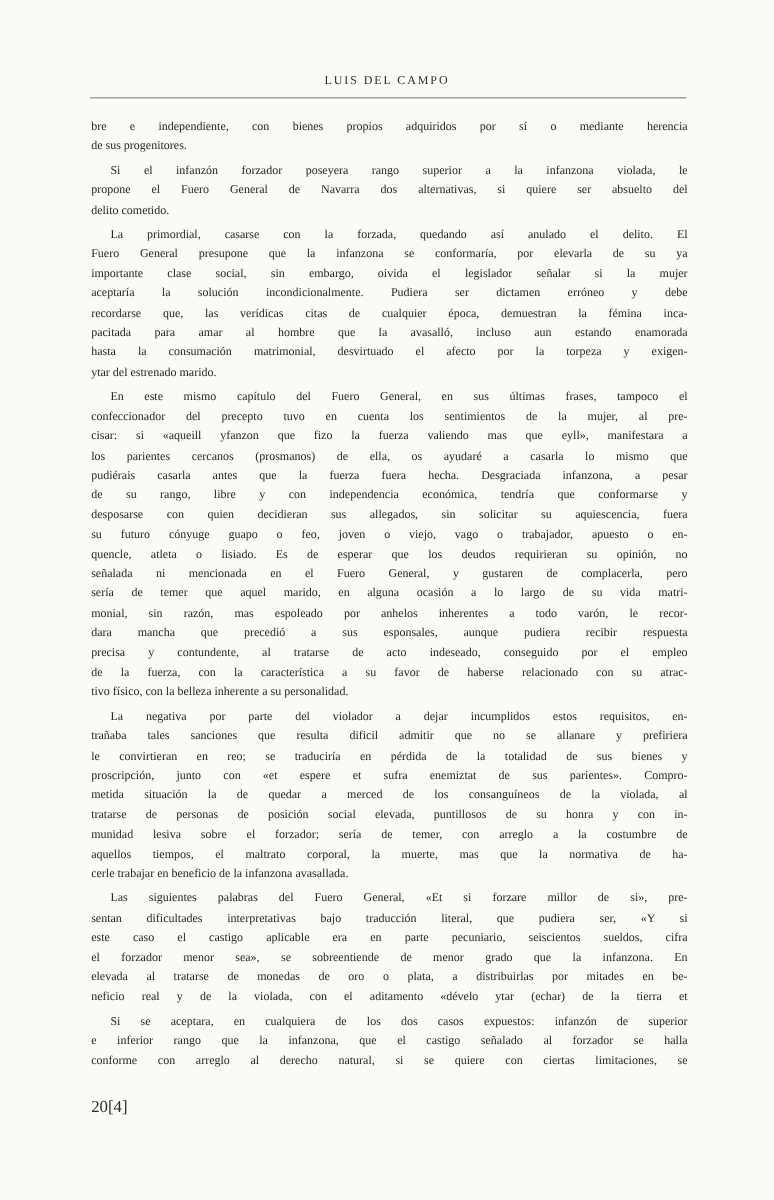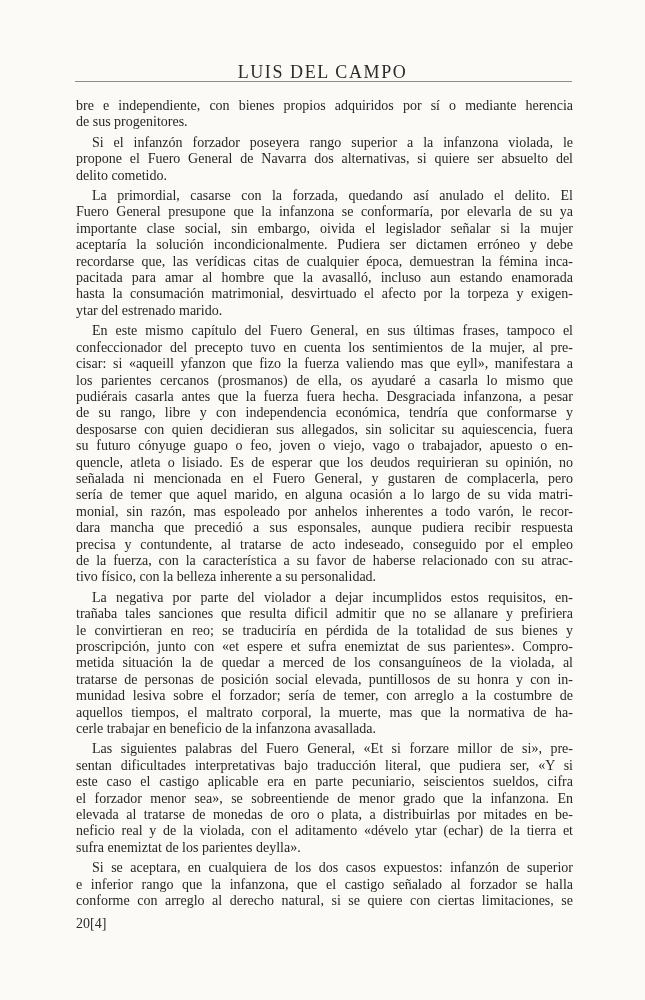--- a/index.html
+++ b/index.html
@@ -12,37 +12,37 @@
     position:relative;
     width:645px; height:1000px;
     background:#fbfaf7;
     color:#262626;
     overflow:hidden;
   }
   .header-title {
     position:absolute;
     top:62px; left:0; right:0;
     text-align:center;
-    font-size:18px;
+    font-size:10px;
     letter-spacing:1.6px;
     color:#2b2b2b;
   }
   .header-rule {
     position:absolute;
     top:81px; left:75px;
     width:497px; height:0;
     border:0;
     border-top:1.2px solid #8d8d8a;
     margin:0;
   }
   .content {
     position:absolute;
     top:98px; left:76px;
     width:497px;
-    font-size:14px;
+    font-size:10px;
     line-height:16.4px;
     color:#262626;
   }
   .para { margin:0; }
   .para + .para { margin-top:4px; }
   .para.indent .line:first-child { text-indent:16px; }
   .line {
     text-align:justify;
     text-align-last:justify;
     white-space:normal;
@@ -117,21 +117,20 @@
         <div class="line">aquellos tiempos, el maltrato corporal, la muerte, mas que la normativa de ha-</div>
         <div class="line endline">cerle trabajar en beneficio de la infanzona avasallada.</div>
       </div>
       <div class="para indent">
         <div class="line">Las siguientes palabras del Fuero General, «Et si forzare millor de si», pre-</div>
         <div class="line">sentan dificultades interpretativas bajo traducción literal, que pudiera ser, «Y si</div>
         <div class="line">este caso el castigo aplicable era en parte pecuniario, seiscientos sueldos, cifra</div>
         <div class="line">el forzador menor sea», se sobreentiende de menor grado que la infanzona. En</div>
         <div class="line">elevada al tratarse de monedas de oro o plata, a distribuirlas por mitades en be-</div>
         <div class="line">neficio real y de la violada, con el aditamento «dévelo ytar (echar) de la tierra et</div>
-        <div class="line endline">sufra enemiztat de los parientes deylla».</div>
       </div>
       <div class="para indent">
         <div class="line">Si se aceptara, en cualquiera de los dos casos expuestos: infanzón de superior</div>
         <div class="line">e inferior rango que la infanzona, que el castigo señalado al forzador se halla</div>
         <div class="line">conforme con arreglo al derecho natural, si se quiere con ciertas limitaciones, se</div>
       </div>
     </main>
 
   <div class="footer">
     <span>20</span>

